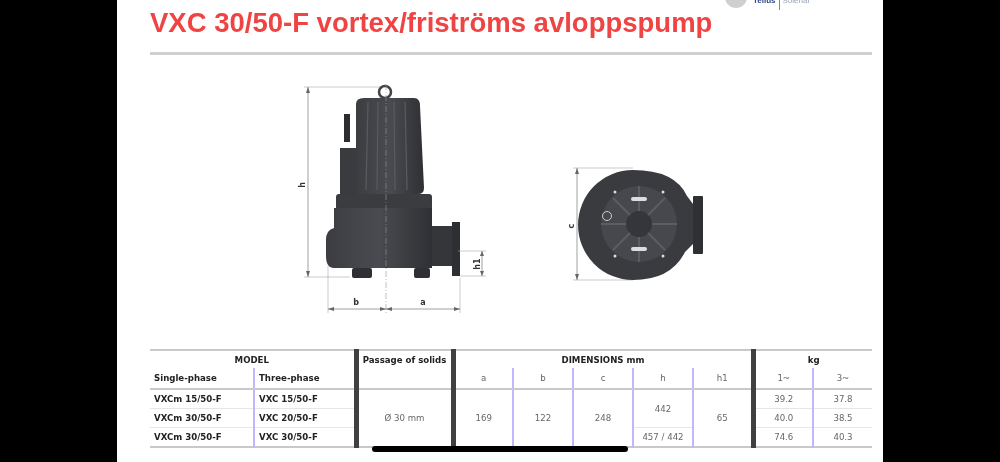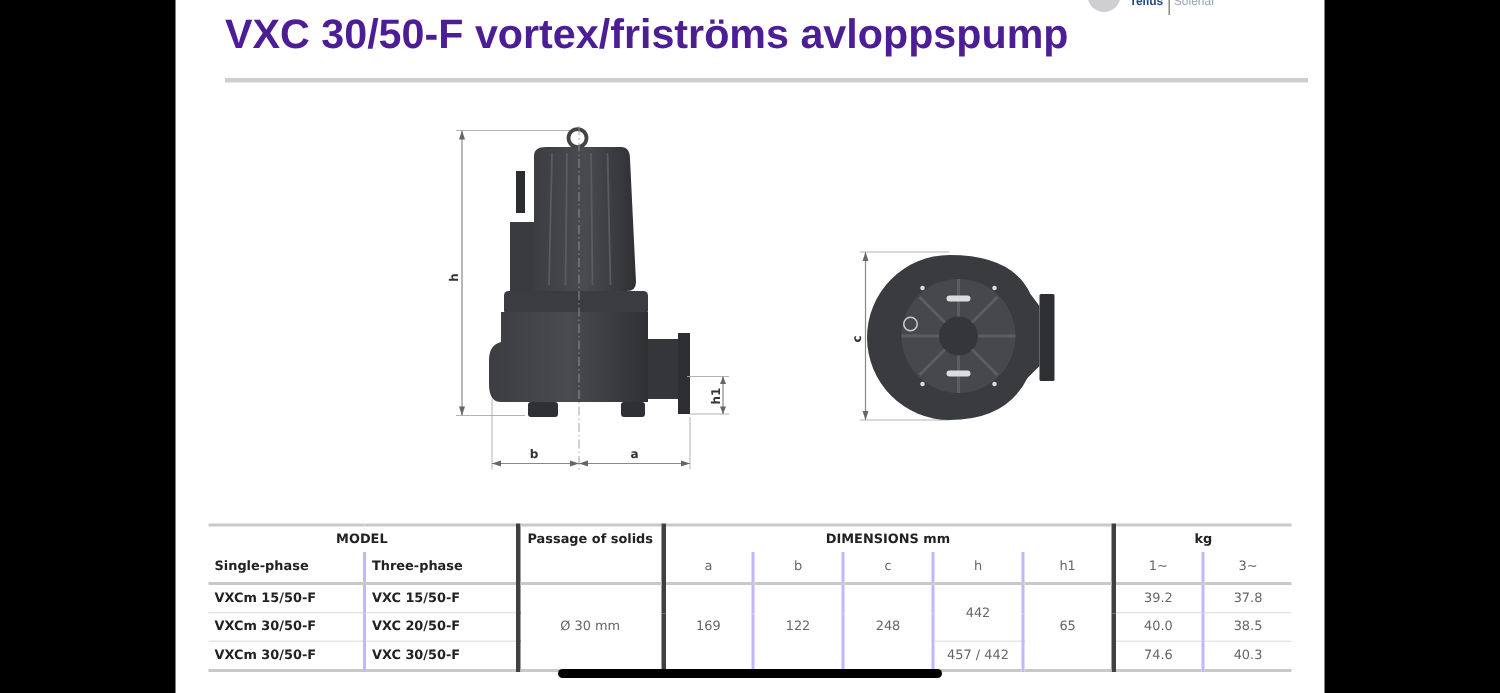--- a/index.html
+++ b/index.html
@@ -16,42 +16,42 @@
     background:#cfcfd2;
   }
   .logo-text {
     position:absolute; left:636px; top:-4px; font-family:"Liberation Sans", sans-serif;
     font-size:8px; color:#2b4a8a; font-weight:bold; white-space:nowrap;
   }
   .logo-text .sep { display:inline-block; width:1px; height:14px; background:#888; vertical-align:top; margin:0 3px; }
   .logo-text .sub { color:#9aa3b5; font-weight:normal; }
   .title {
     position:absolute; left:33px; top:7px; font-family:"Liberation Sans", sans-serif;
-    font-weight:bold; font-size:27.5px; color:#4c1d95; letter-spacing:0px; white-space:nowrap;
+    font-weight:bold; font-size:27.5px; color:#ef4444; letter-spacing:0px; white-space:nowrap;
   }
   .title-rule {
     position:absolute; left:33px; top:52px; width:722px; height:3px; background:#cfcfcf;
   }
   .drawing { position:absolute; }
   .bar {
     position:absolute; left:255px; top:446px; width:256px; height:6px; background:#000;
     border-radius:3px;
   }
   table.spec {
-    position:absolute; left:22px; top:349px; width:722px; border-collapse:collapse;
+    position:absolute; left:33px; top:349px; width:722px; border-collapse:collapse;
     font-family:"DejaVu Sans", sans-serif; font-size:8.6px; color:#333;
   }
   table.spec td, table.spec th { padding:0; height:18px; text-align:center; font-weight:normal; }
   table.spec tr.h1row td { height:17px; }
   table.spec tr.h2row td { height:20px; }
   .bold { font-weight:bold !important; color:#222; }
   .left { text-align:left !important; padding-left:4px !important;margin-top:22px; }
   .topline { border-top:2px solid #c9c9c9; }
   .hdrbottom { border-bottom:2px solid #c9c9c9; }
-  .vline { border-left:3px solid #404040; }
+  .vline { border-left:5px solid #404040; }
   .vlight { border-left:2px solid #c4b5fd; }
   .rowline { border-top:1px solid #e6e6e6; }
   .muted { color:#666; }
 </style>
 </head>
 <body>
 
 <div class="page">
 
   <div class="logo-circle"></div>

